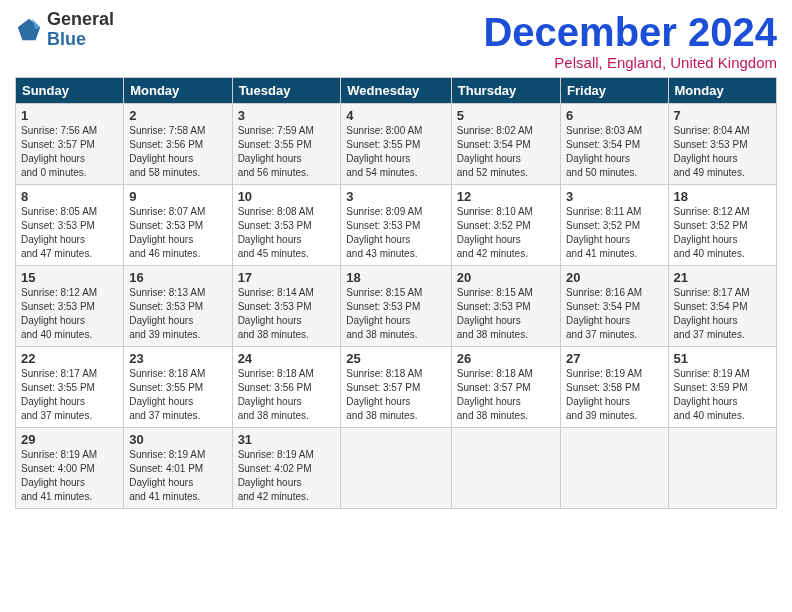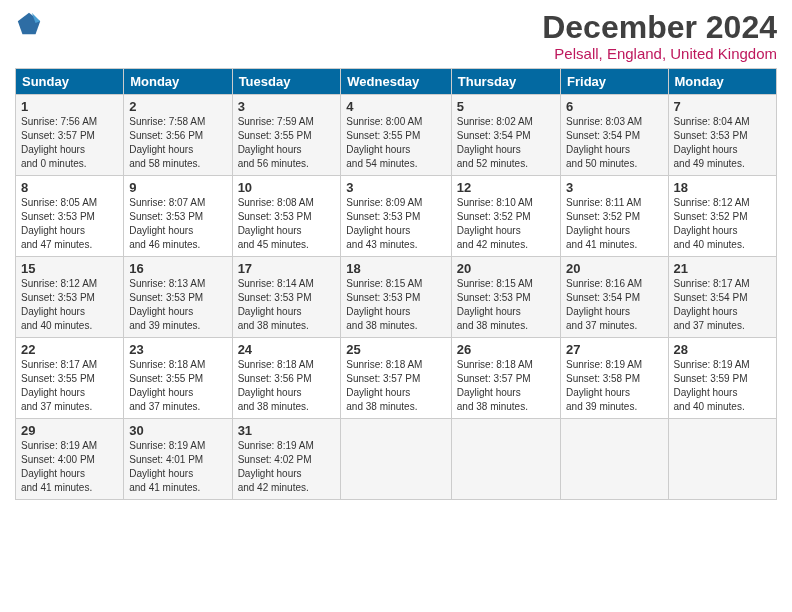--- a/index.html
+++ b/index.html
@@ -33,36 +33,36 @@
       line-height: 1.1;
     }
     .logo-icon {
       width: 28px;
       height: 28px;
     }
     .title-block {
       text-align: right;
     }
     .main-title {
-      font-size: 32px;
+      font-size: 40px;
       font-weight: bold;
-      color: #404040;
+      color: #1d4ed8;
       line-height: 1.1;
     }
     .subtitle {
       font-size: 15px;
       color: #be185d;
     }
     .calendar-table {
       width: 100%;
       border-collapse: collapse;
       font-size: 10px;
     }
     .calendar-table th {
-      background-color: #0369a1;
+      background-color: #0c4a6e;
       color: white;
       text-align: left;
       padding: 5px 6px;
       font-size: 13px;
       font-weight: bold;
       border: 1px solid #ccc;
     }
     .calendar-table td {
       border: 1px solid #ccc;
       vertical-align: top;
@@ -95,20 +95,24 @@
 </head>
 <body>
 
 <div class="page">
   <div class="header">
     <div class="logo">
       <svg class="logo-icon" viewBox="0 0 30 30">
         <polygon points="15,3 27,12 22,26 8,26 3,12" fill="#2e6da4"></polygon>
         <polygon points="18,3 27,12 22,14" fill="#4a9fd4"></polygon>
       </svg>
+      <div class="logo-text">
+        <div><span style="color:#333">General</span></div>
+        <div><span style="color:#2e6da4">Blue</span></div>
+      </div>
     </div>
     <div class="title-block">
       <div class="main-title">December 2024</div>
       <div class="subtitle">Pelsall, England, United Kingdom</div>
     </div>
   </div>
 
   <table class="calendar-table">
     <thead>
       <tr>
@@ -289,21 +293,21 @@
             Sunrise: 8:18 AM<br>Sunset: 3:57 PM<br>Daylight hours<br>and 38 minutes.
           </div>
         </td>
         <td>
           <span class="day-number">27</span>
           <div class="day-info">
             Sunrise: 8:19 AM<br>Sunset: 3:58 PM<br>Daylight hours<br>and 39 minutes.
           </div>
         </td>
         <td>
-          <span class="day-number">28</span>
+          <span class="day-number">51</span>
           <div class="day-info">
             Sunrise: 8:19 AM<br>Sunset: 3:59 PM<br>Daylight hours<br>and 40 minutes.
           </div>
         </td>
       </tr>
 
       <tr>
         <td>
           <span class="day-number">29</span>
           <div class="day-info">

